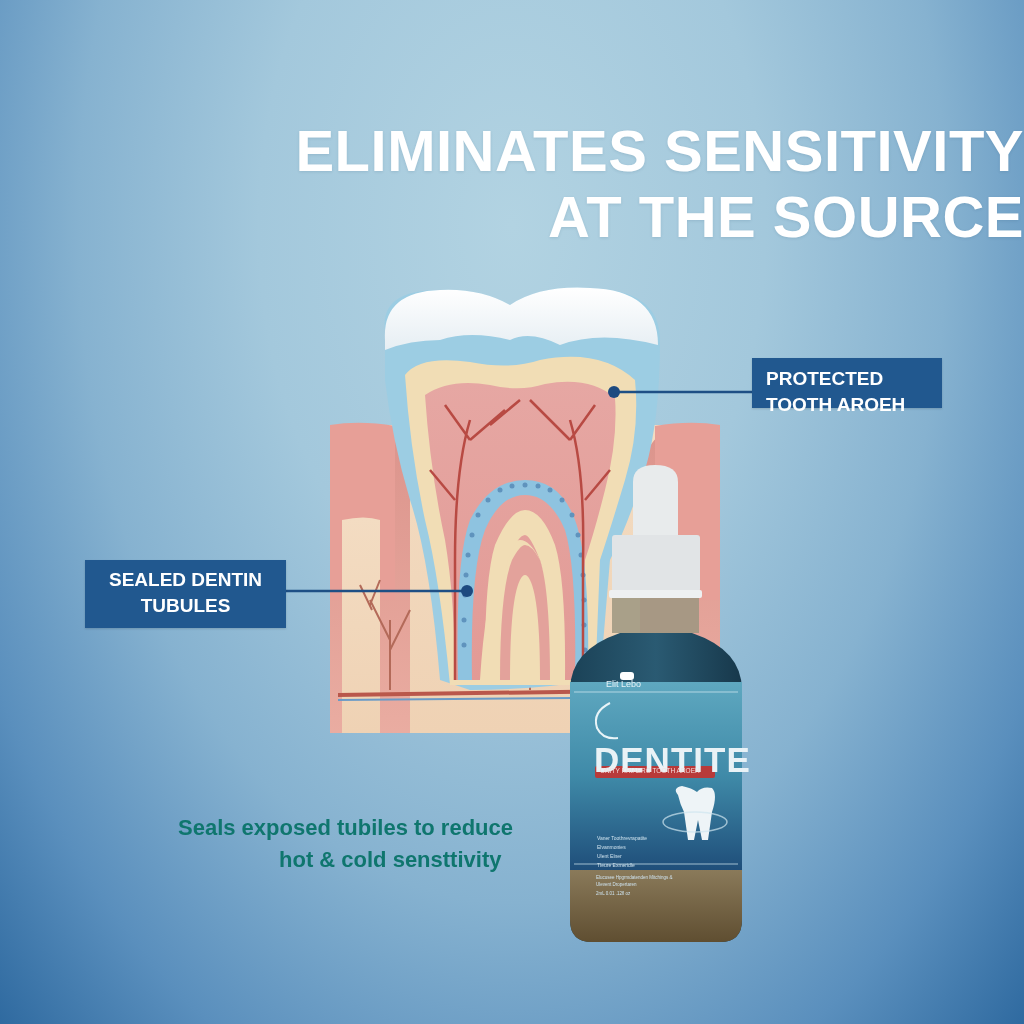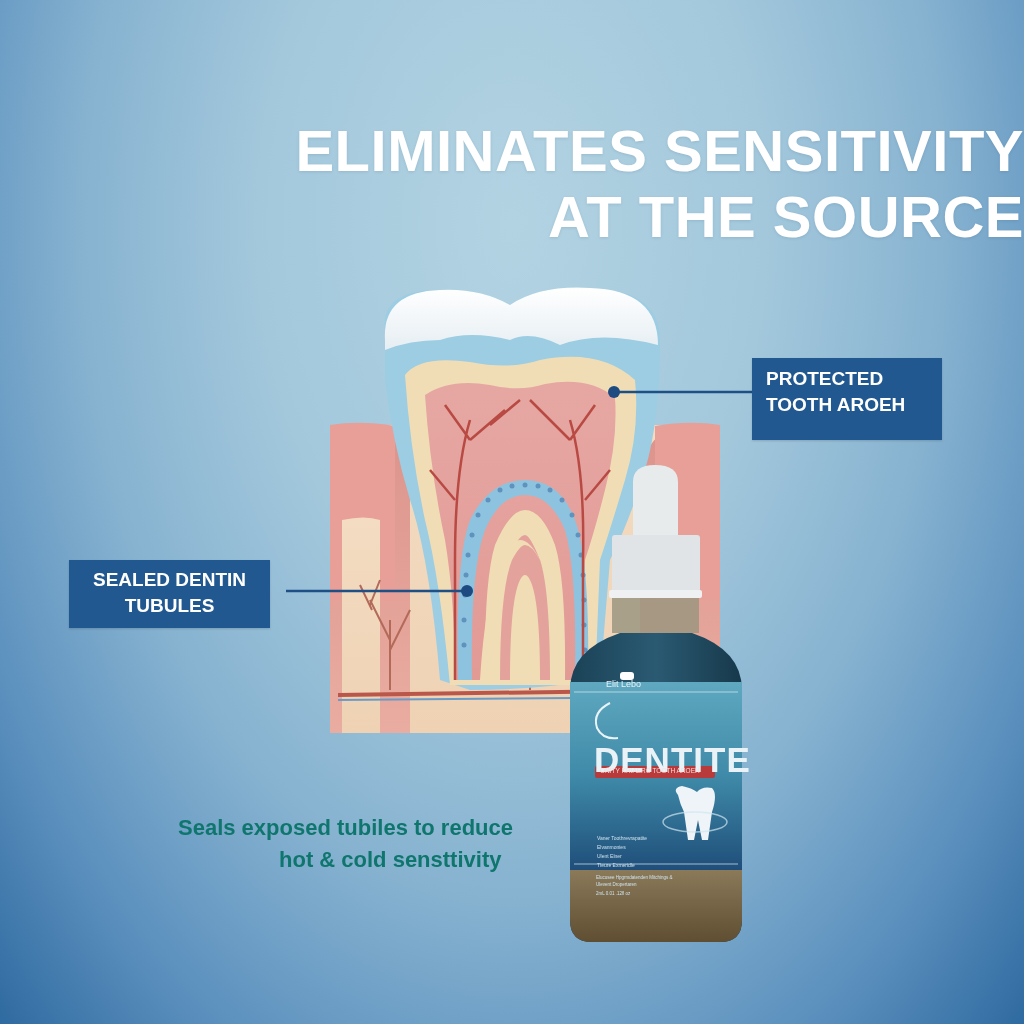--- a/index.html
+++ b/index.html
@@ -4,22 +4,22 @@
 <style>
   html,body{margin:0;padding:0;}
   body{width:1024px;height:1024px;overflow:hidden;position:relative;
     font-family:"Liberation Sans","DejaVu Sans",sans-serif;
     background:radial-gradient(ellipse at 50% 22%, #b2d3e2 0%, #a3c8dc 35%, #86b2d0 60%, #5a8fbd 82%, #2f6aa0 100%);}
   .headline{position:absolute;left:0;top:118px;width:1024px;text-align:right;color:#fff;
     font-weight:700;font-size:58px;line-height:66px;letter-spacing:0.5px;
     text-shadow:0 1px 3px rgba(40,80,110,0.15);}
   .callout{position:absolute;background:#21588f;color:#fff;font-weight:700;font-size:19px;
     line-height:26px;box-shadow:0 1px 2px rgba(0,0,0,0.15);}
-  .callout.right{left:752px;top:358px;width:190px;height:82px;padding:8px 0 0 14px;box-sizing:border-box;}
-  .callout.left{left:69px;top:560px;width:201px;height:68px;padding:7px 0 0 0;box-sizing:border-box;text-align:center;}
+  .callout.right{left:752px;top:358px;width:190px;height:50px;padding:8px 0 0 14px;box-sizing:border-box;}
+  .callout.left{left:85px;top:560px;width:201px;height:68px;padding:7px 0 0 0;box-sizing:border-box;text-align:center;}
   .subtext{position:absolute;left:178px;top:812px;color:#0f766e;font-weight:700;font-size:22px;line-height:32px;}
   .subtext .l2{display:block;padding-left:101px;}
   svg{position:absolute;left:0;top:0;}
   .label-text{position:absolute;color:#fff;}
 </style>
 </head>
 <body>
 
 <svg width="1024" height="1024" viewBox="0 0 1024 1024">
   <defs>

